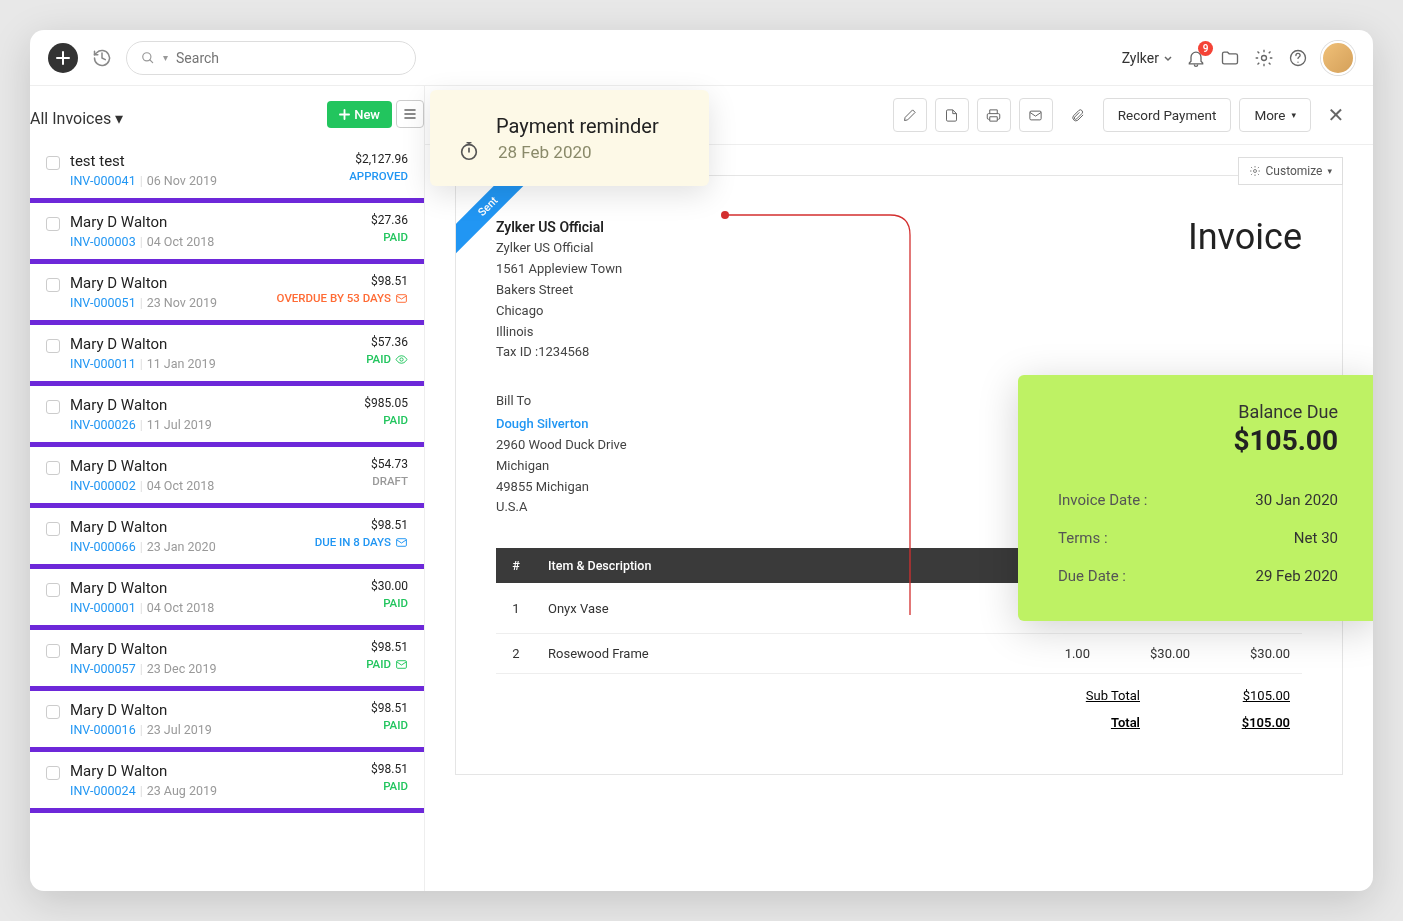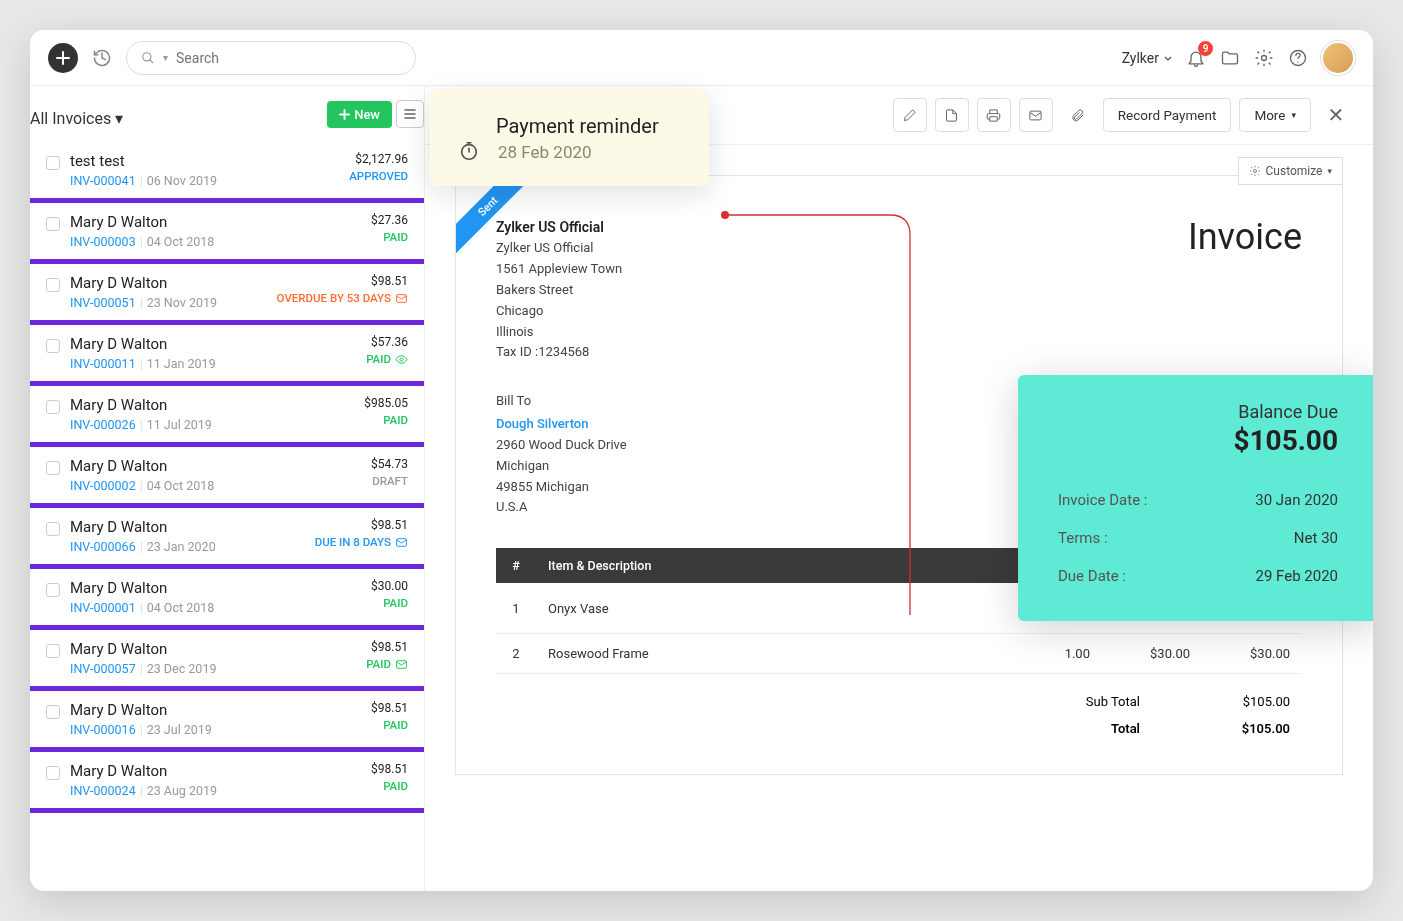--- a/index.html
+++ b/index.html
@@ -61,31 +61,31 @@
 .bill-to-name{color:#2196F3;font-weight:500}
 .items-table{width:100%;border-collapse:collapse}
 .items-table thead{background:#3a3a3a;color:#fff}
 .items-table th{padding:10px 12px;font-size:12.5px;font-weight:500;text-align:left}
 .items-table th.num{width:40px;text-align:center}
 .items-table th.qty,.items-table th.rate,.items-table th.amount{text-align:right;width:100px}
 .items-table td{padding:12px;font-size:13px;color:#333;border-bottom:1px solid #eee}
 .items-table td.num{text-align:center}
 .items-table td.qty,.items-table td.rate,.items-table td.amount{text-align:right}
 .qty-unit{font-size:10px;color:#999;display:block}
-.totals{margin-top:14px;}
+.totals{margin-top:8px;text-decoration:underline;}
 .total-row{display:flex;justify-content:flex-end;gap:50px;padding:6px 12px;font-size:13px}
 .total-row.bold{font-weight:600}
 .total-label{width:120px;text-align:right}
 .total-value{width:100px;text-align:right}
 .reminder-popup{position:absolute;top:60px;left:400px;background:#fdf9e7;border-radius:6px;box-shadow:0 8px 30px rgba(0,0,0,0.12);padding:24px 50px 24px 28px;z-index:20;display:flex;gap:16px;align-items:flex-end}
 .reminder-icon{width:22px;height:22px;color:#555;margin-top:2px}
 .reminder-text{}
 .reminder-title{font-size:20px;color:#222;margin-bottom:4px}
 .reminder-date{font-size:17px;color:#8a8a6a;padding-left:2px}
-.balance-card{position:absolute;top:345px;right:-5px;background:#5eead4;border-radius:6px;box-shadow:0 8px 40px rgba(0,0,0,0.18);padding:26px 40px;z-index:15;width:360px}
+.balance-card{position:absolute;top:345px;right:-5px;background:#bef264;border-radius:6px;box-shadow:0 8px 40px rgba(0,0,0,0.18);padding:26px 40px;z-index:15;width:360px}
 .balance-label{font-size:18px;color:#333;text-align:right;margin-bottom:2px}
 .balance-amount{font-size:28px;font-weight:700;color:#222;text-align:right;margin-bottom:24px}
 .balance-row{display:flex;justify-content:space-between;padding:10px 0;font-size:15px;color:#333}
 .balance-row-label{color:#555}
 .connector{position:absolute;top:180px;left:690px;z-index:18;pointer-events:none}
 svg{display:block}
 </style>
 </head>
 <body>
 

